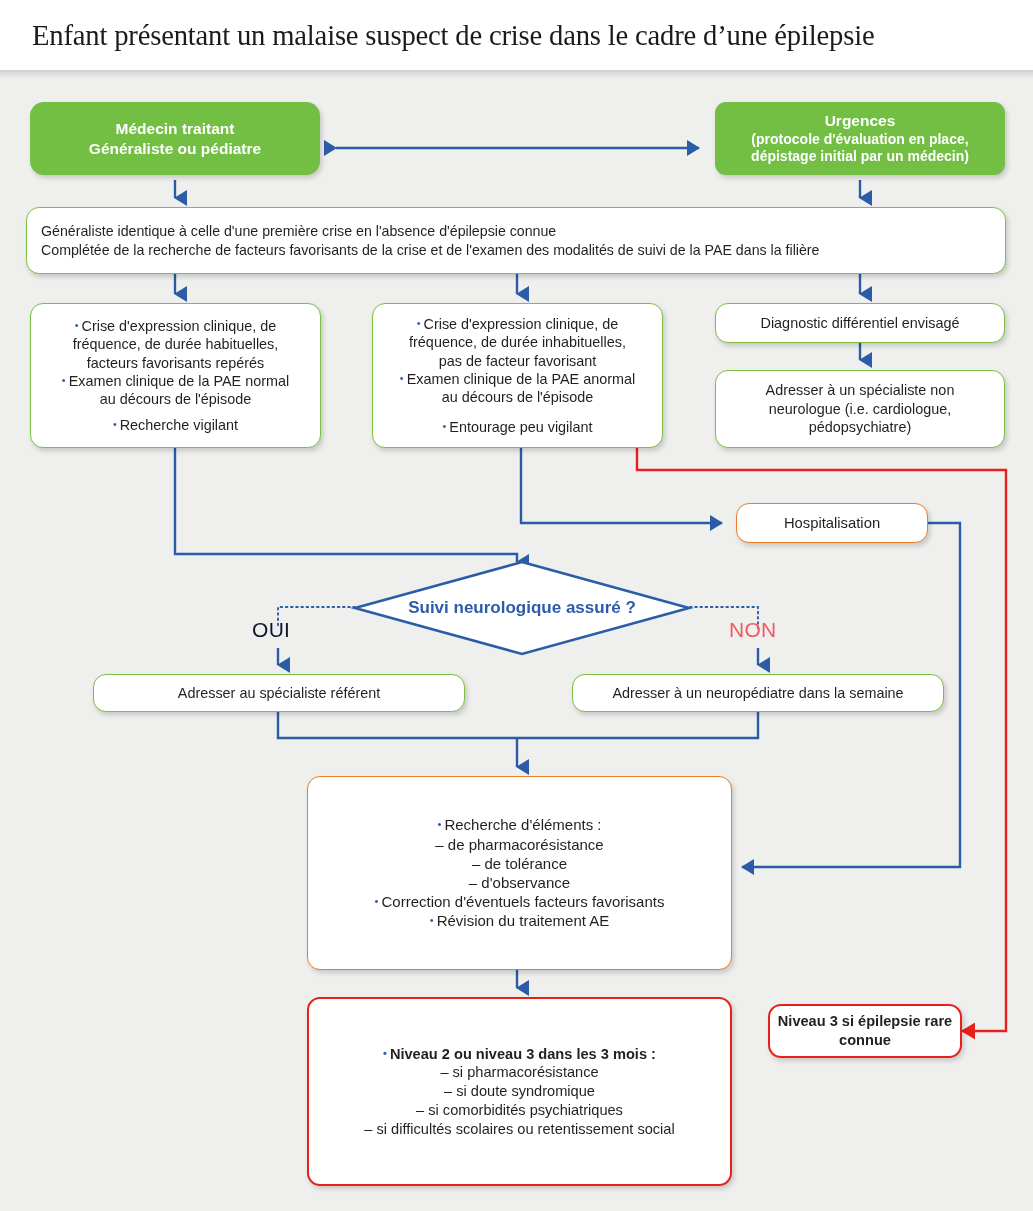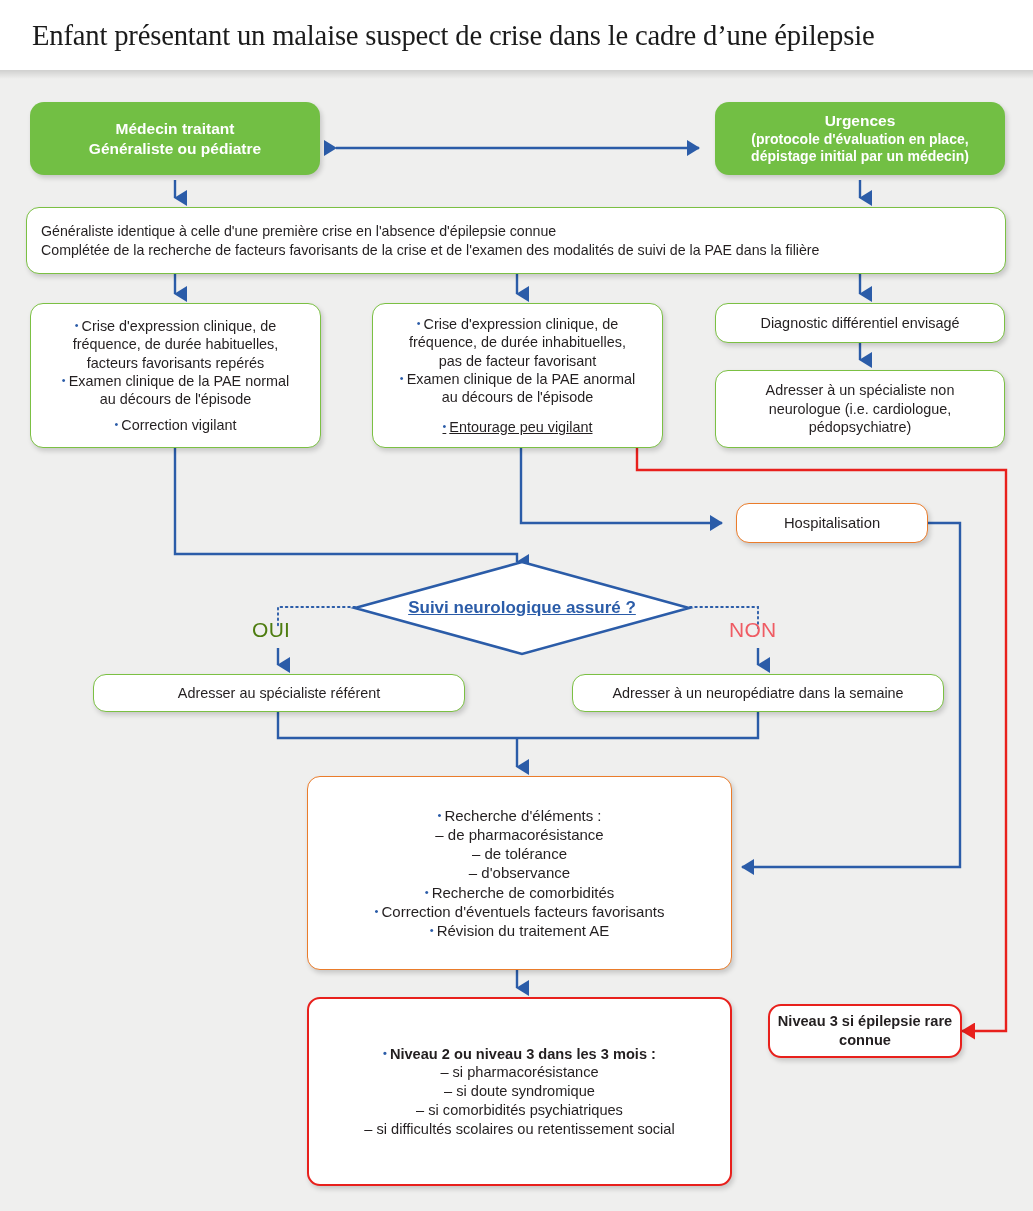--- a/index.html
+++ b/index.html
@@ -93,21 +93,21 @@
     margin-right: 3px;
   }
 
   .label-oui, .label-non {
     position: absolute;
     z-index: 6;
     font-size: 21px;
     font-weight: normal;
     letter-spacing: 0.3px;
   }
-  .label-oui { color: #4d7c0f; }
+  .label-oui { color: #0f172a; }
   .label-non { color: #ef5b63; }
 
   .diamond-label {
     position: absolute;
     z-index: 6;
     color: #2b5ca8;
     font-weight: bold;
     font-size: 17px;
     white-space: nowrap;
   }
@@ -198,21 +198,21 @@
     </g>
   </svg>
 
   <div class="node green-fill" style="left:30px; top:32px; width:290px; height:73px; font-size:15.5px;">
     <div class="lines">
       <span class="bl">Médecin traitant</span>
       <span class="bl">Généraliste ou pédiatre</span>
     </div>
   </div>
 
-  <div class="node green-fill" style="left:715px; top:32px; width:290px; height:73px; font-size:14px;">
+  <div class="node green-fill" style="left:715px; top:32px; width:290px; height:73px; font-size:14px;border-radius:11px;">
     <div class="lines">
       <span class="bl" style="font-size:15.5px;">Urgences</span>
       <span class="bl">(protocole d'évaluation en place,</span>
       <span class="bl">dépistage initial par un médecin)</span>
     </div>
   </div>
 
   <div class="node green-line" style="left:26px; top:137px; width:980px; height:67px; font-size:14.2px; justify-content:flex-start;">
     <div class="lines" style="text-align:left; padding-left:14px;">
       <span class="bl">Généraliste identique à celle d'une première crise en l'absence d'épilepsie connue</span>
@@ -220,32 +220,32 @@
     </div>
   </div>
 
   <div class="node green-line" style="left:30px; top:233px; width:291px; height:145px; font-size:14.4px;">
     <div class="lines" style="padding:0 4px;">
       <span class="bl bullet">Crise d'expression clinique, de</span>
       <span class="bl">fréquence, de durée habituelles,</span>
       <span class="bl">facteurs favorisants repérés</span>
       <span class="bl bullet">Examen clinique de la PAE normal</span>
       <span class="bl">au décours de l'épisode</span>
-      <span class="bl bullet" style="display:inline-block; margin-top:7px;">Correction vigilant</span>
+      <span class="bl bullet" style="display:inline-block; margin-top:7px;">Recherche vigilant</span>
     </div>
   </div>
 
   <div class="node green-line" style="left:372px; top:233px; width:291px; height:145px; font-size:14.4px;">
     <div class="lines" style="padding:0 4px;">
       <span class="bl bullet">Crise d'expression clinique, de</span>
       <span class="bl">fréquence, de durée inhabituelles,</span>
       <span class="bl">pas de facteur favorisant</span>
       <span class="bl bullet">Examen clinique de la PAE anormal</span>
       <span class="bl">au décours de l'épisode</span>
-      <span class="bl bullet" style="display:inline-block; margin-top:11px;text-decoration:underline;">Entourage peu vigilant</span>
+      <span class="bl bullet" style="display:inline-block; margin-top:11px;">Entourage peu vigilant</span>
     </div>
   </div>
 
   <div class="node green-line" style="left:715px; top:233px; width:290px; height:40px; font-size:14.4px;">
     <div class="lines">
       <span class="bl">Diagnostic différentiel envisagé</span>
     </div>
   </div>
 
   <div class="node green-line" style="left:715px; top:300px; width:290px; height:78px; font-size:14.4px;">
@@ -258,21 +258,21 @@
 
   <div class="node orange-line" style="left:736px; top:433px; width:192px; height:40px; font-size:14.8px;">
     <div class="lines">
       <span class="bl">Hospitalisation</span>
     </div>
   </div>
 
   <svg style="position:absolute; left:353px; top:490px; width:338px; height:96px; z-index:5; overflow:visible;">
     <polygon points="169,2 336,48 169,94 2,48" fill="#ffffff" stroke="#2b5ca8" stroke-width="2.6"></polygon>
   </svg>
-  <span class="diamond-label" style="left:400px; top:528px; width:244px; text-align:center;text-decoration:underline;">Suivi neurologique assuré ?</span>
+  <span class="diamond-label" style="left:400px; top:528px; width:244px; text-align:center;">Suivi neurologique assuré ?</span>
 
   <span class="label-oui" style="left:252px; top:548px;">OUI</span>
   <span class="label-non" style="left:729px; top:548px;">NON</span>
 
   <div class="node green-line" style="left:93px; top:604px; width:372px; height:38px; font-size:14.4px;">
     <div class="lines">
       <span class="bl">Adresser au spécialiste référent</span>
     </div>
   </div>
 
@@ -281,21 +281,20 @@
       <span class="bl">Adresser à un neuropédiatre dans la semaine</span>
     </div>
   </div>
 
   <div class="node orange-line" style="left:307px; top:706px; width:425px; height:194px; font-size:15px;">
     <div class="lines">
       <span class="bl bullet">Recherche d'éléments :</span>
       <span class="bl">– de pharmacorésistance</span>
       <span class="bl">– de tolérance</span>
       <span class="bl">– d'observance</span>
-      <span class="bl bullet">Recherche de comorbidités</span>
       <span class="bl bullet">Correction d'éventuels facteurs favorisants</span>
       <span class="bl bullet">Révision du traitement AE</span>
     </div>
   </div>
 
   <div class="node red-line" style="left:307px; top:927px; width:425px; height:189px; font-size:14.6px;">
     <div class="lines">
       <span class="bl bullet" style="font-weight:bold;">Niveau 2 ou niveau 3 dans les 3 mois :</span>
       <span class="bl">– si pharmacorésistance</span>
       <span class="bl">– si doute syndromique</span>

